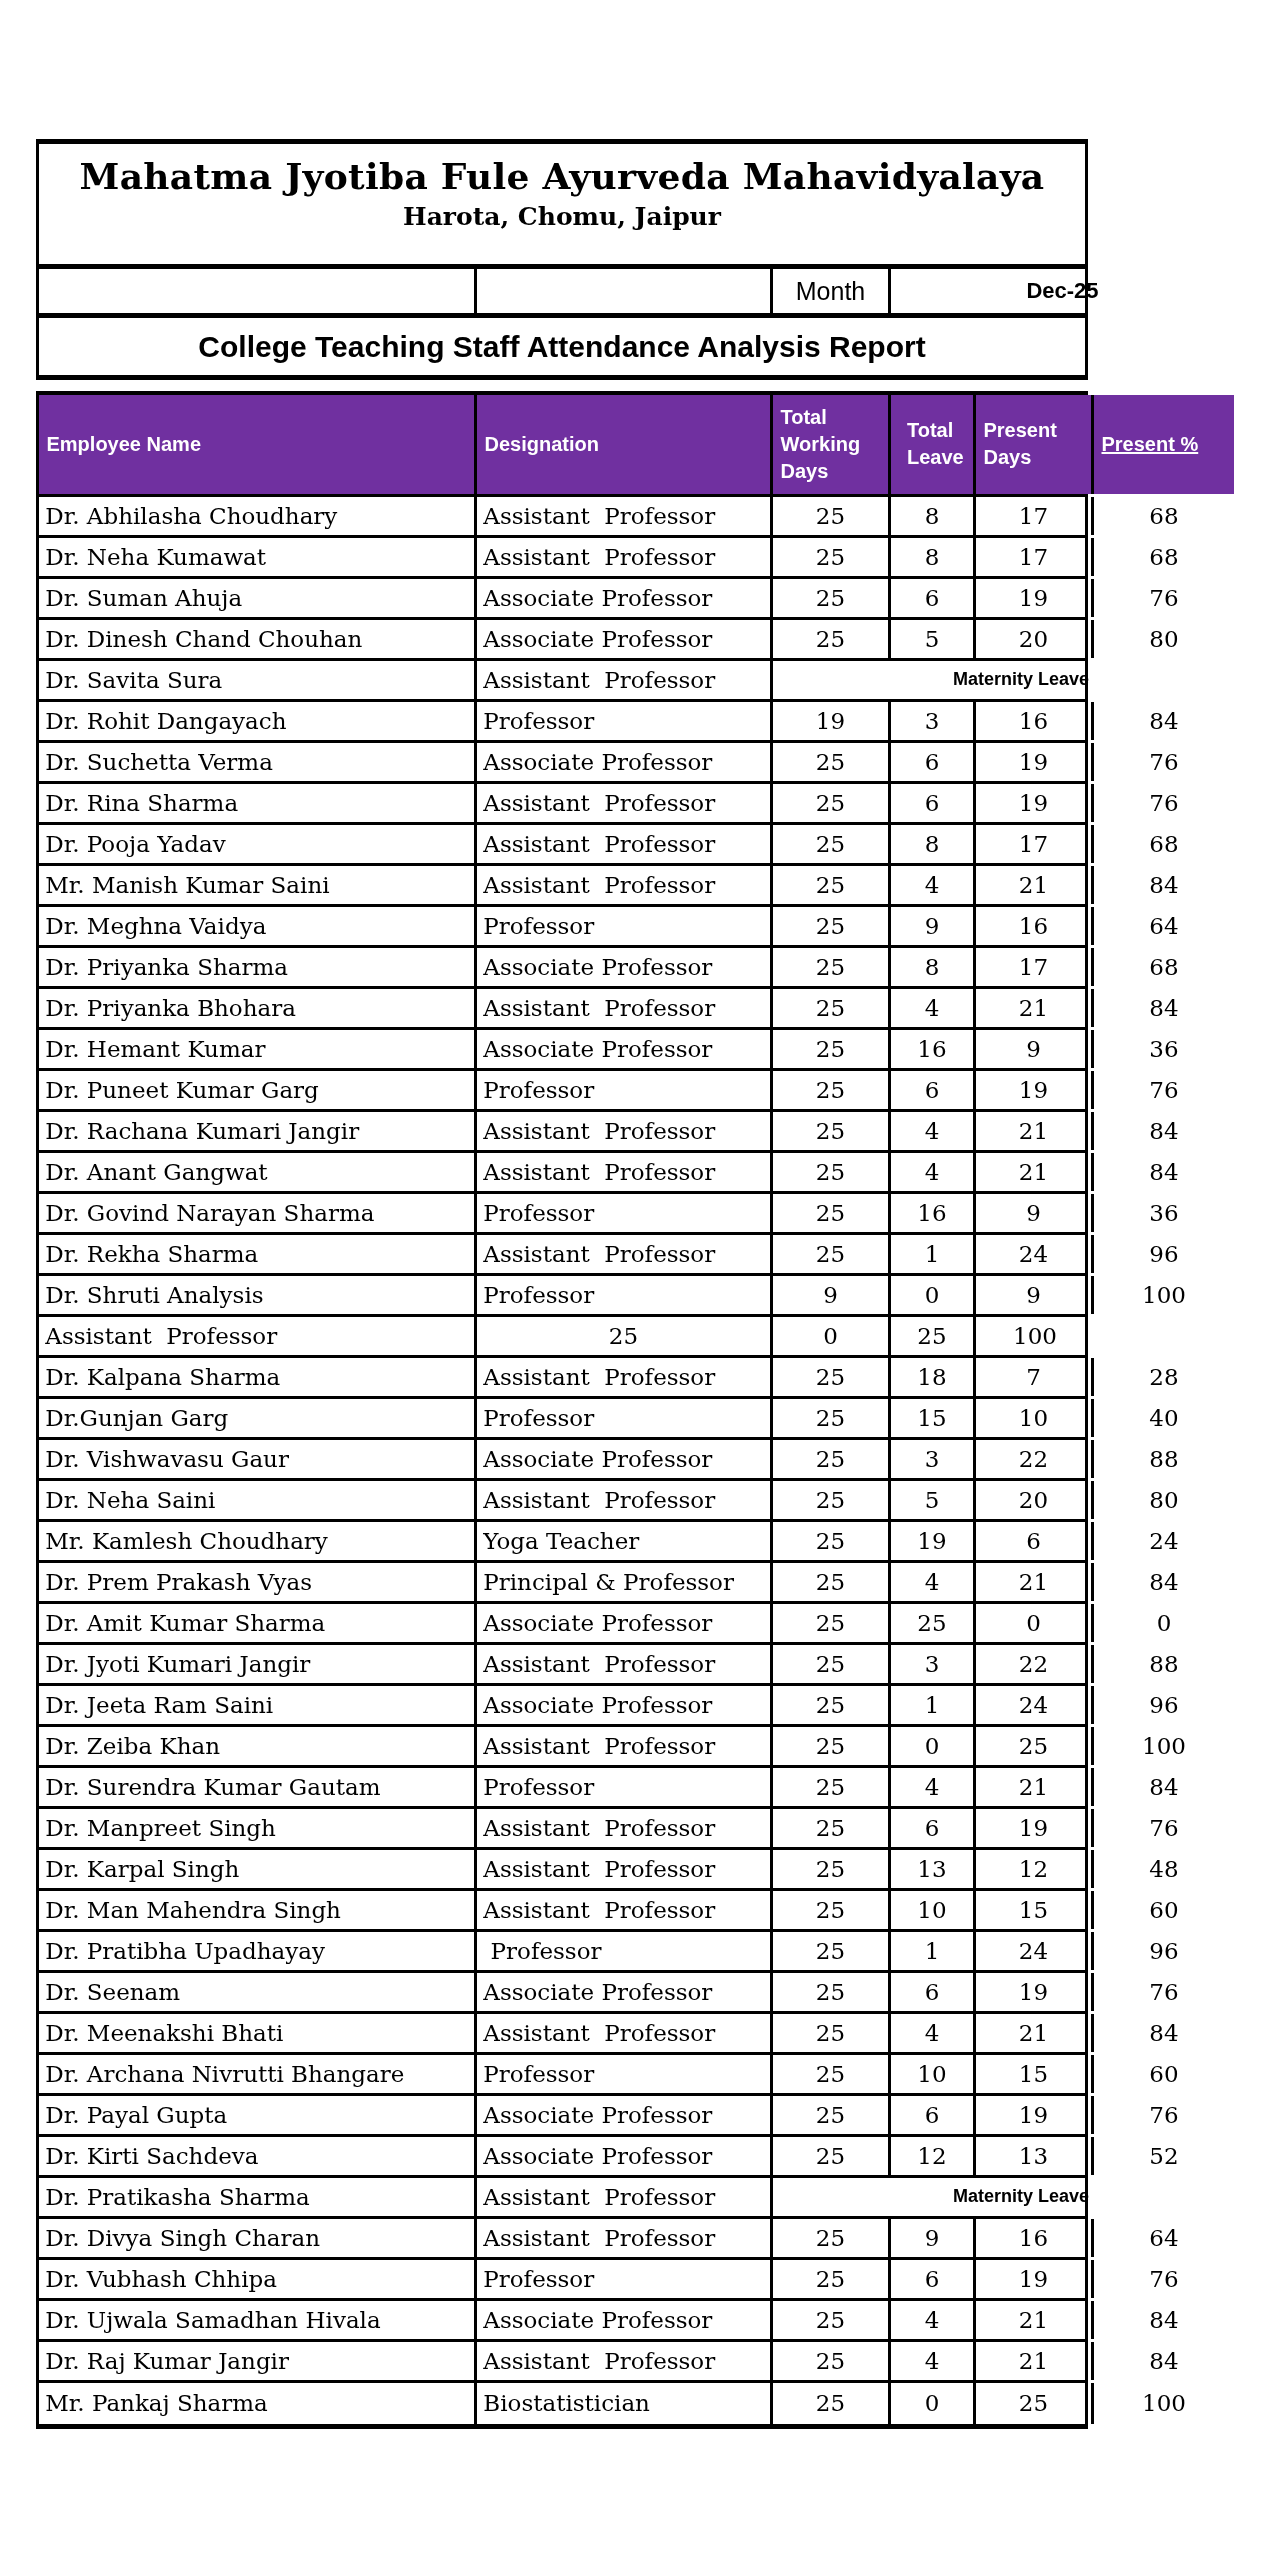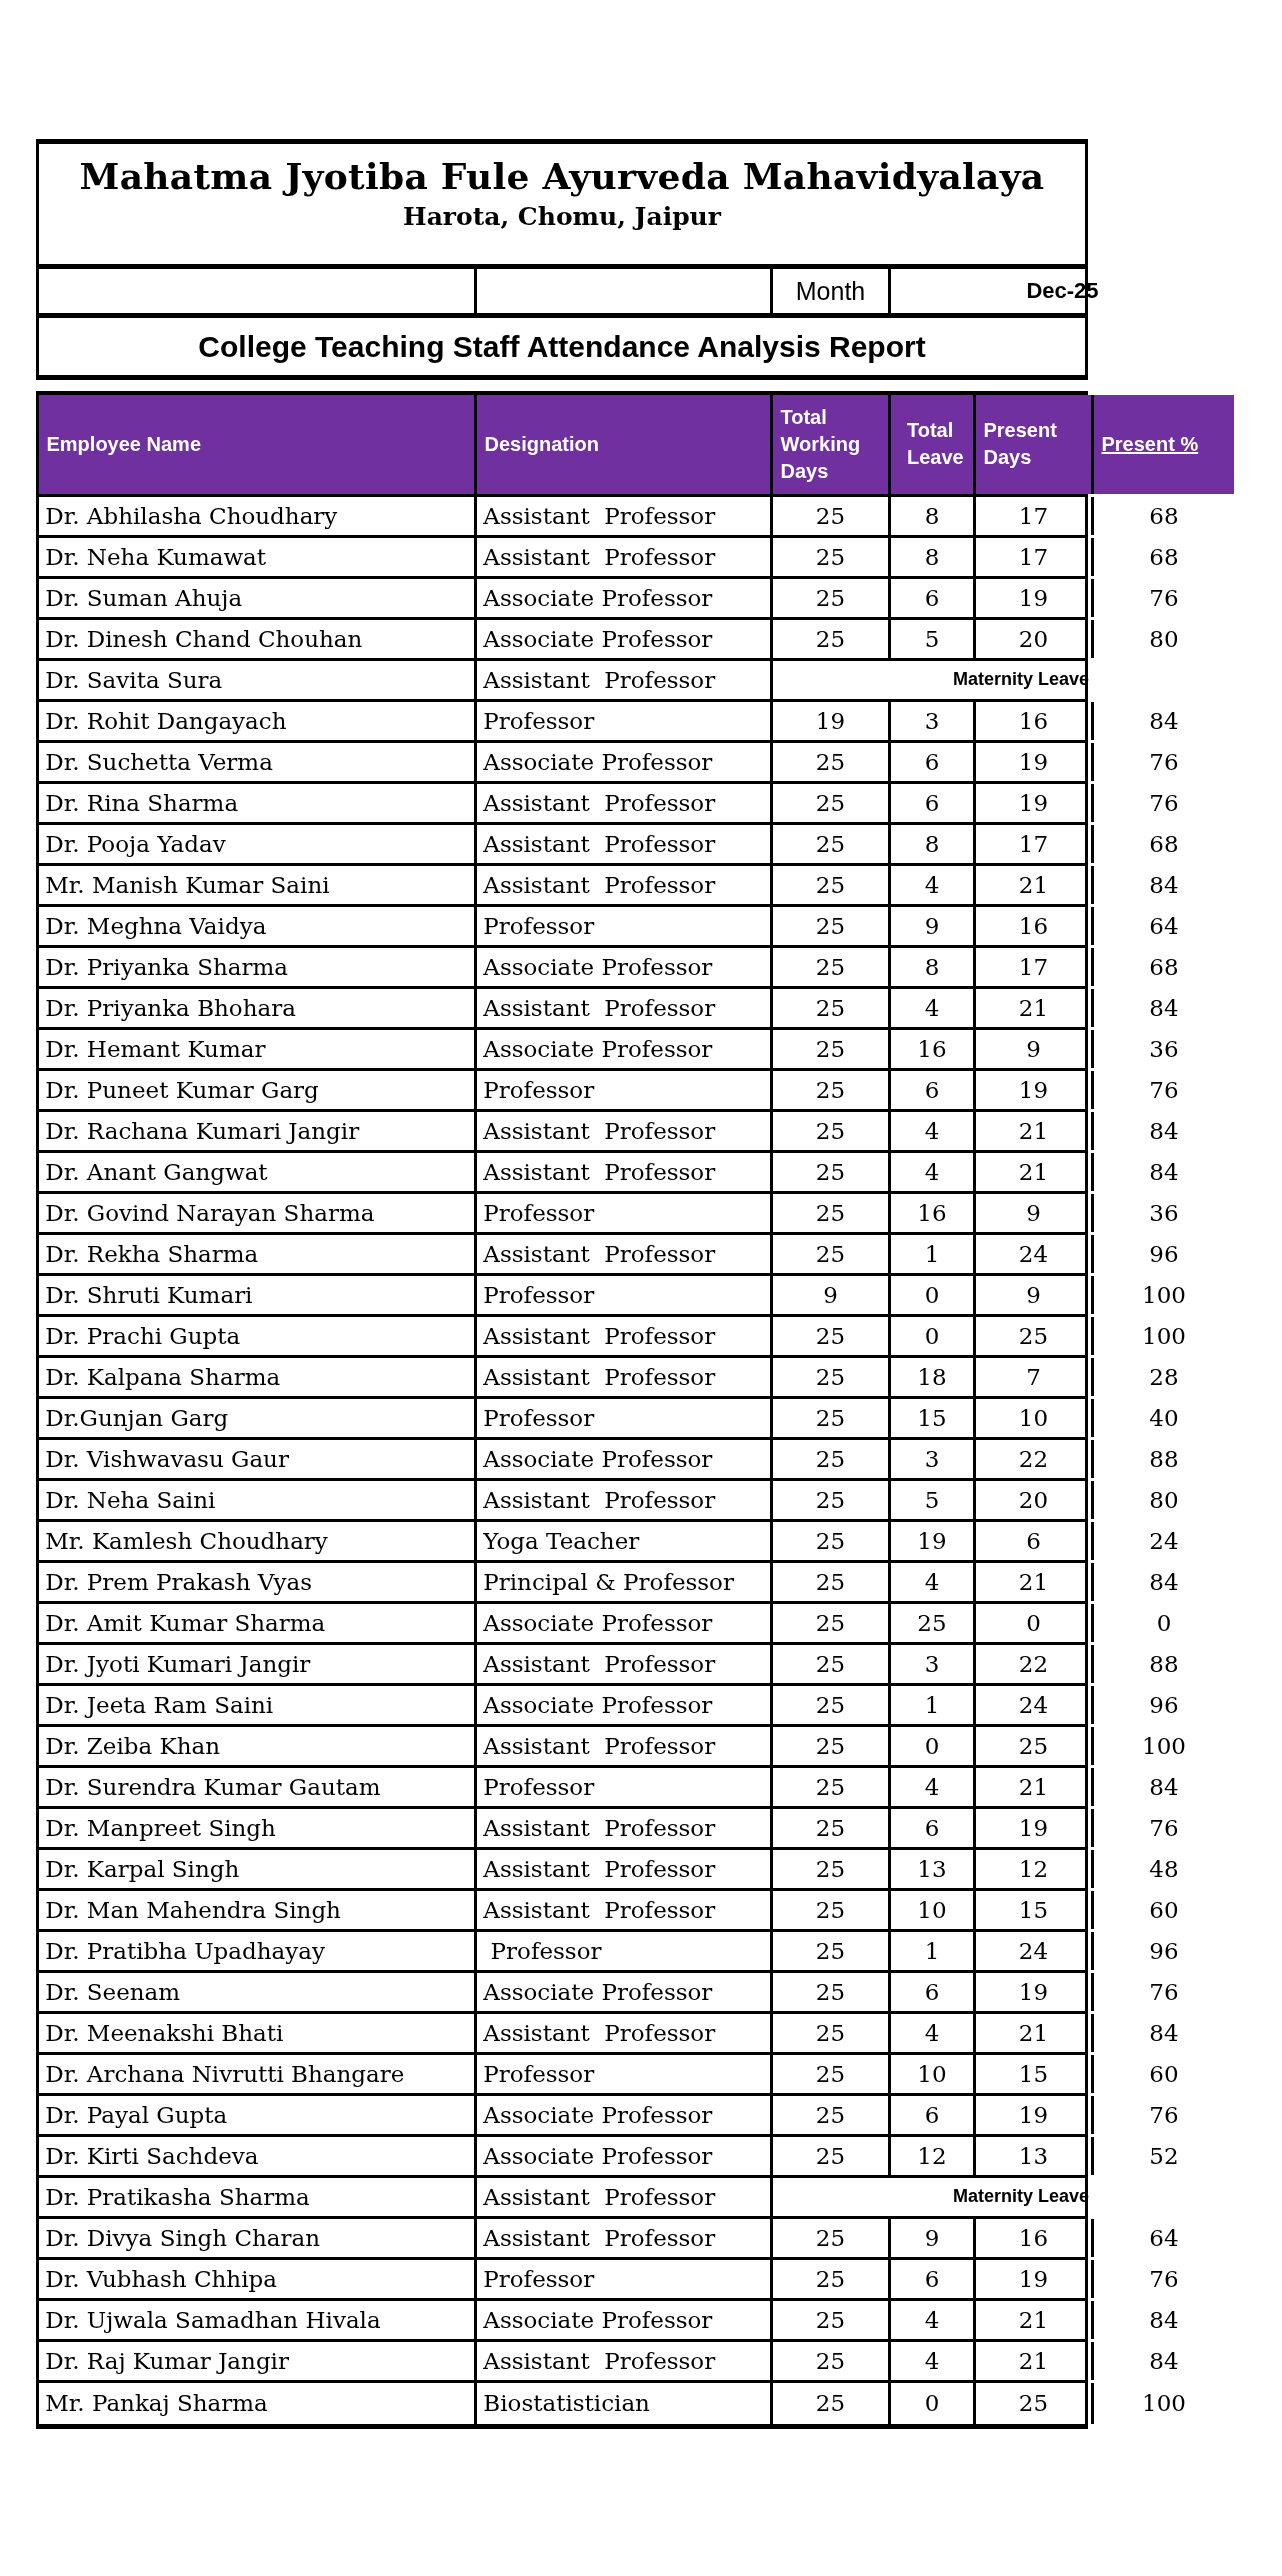--- a/index.html
+++ b/index.html
@@ -291,29 +291,28 @@
         </div>
         <div class="trow">
           <div class="td name">Dr. Rekha Sharma</div>
           <div class="td des">Assistant  Professor</div>
           <div class="td num">25</div>
           <div class="td num">1</div>
           <div class="td num">24</div>
           <div class="td num">96</div>
         </div>
         <div class="trow">
-          <div class="td name">Dr. Shruti Kumari</div>
+          <div class="td name">Dr. Shruti Analysis</div>
           <div class="td des">Professor</div>
           <div class="td num">9</div>
           <div class="td num">0</div>
           <div class="td num">9</div>
           <div class="td num">100</div>
         </div>
         <div class="trow">
-          <div class="td name">Dr. Prachi Gupta</div>
           <div class="td des">Assistant  Professor</div>
           <div class="td num">25</div>
           <div class="td num">0</div>
           <div class="td num">25</div>
           <div class="td num">100</div>
         </div>
         <div class="trow">
           <div class="td name">Dr. Kalpana Sharma</div>
           <div class="td des">Assistant  Professor</div>
           <div class="td num">25</div>

